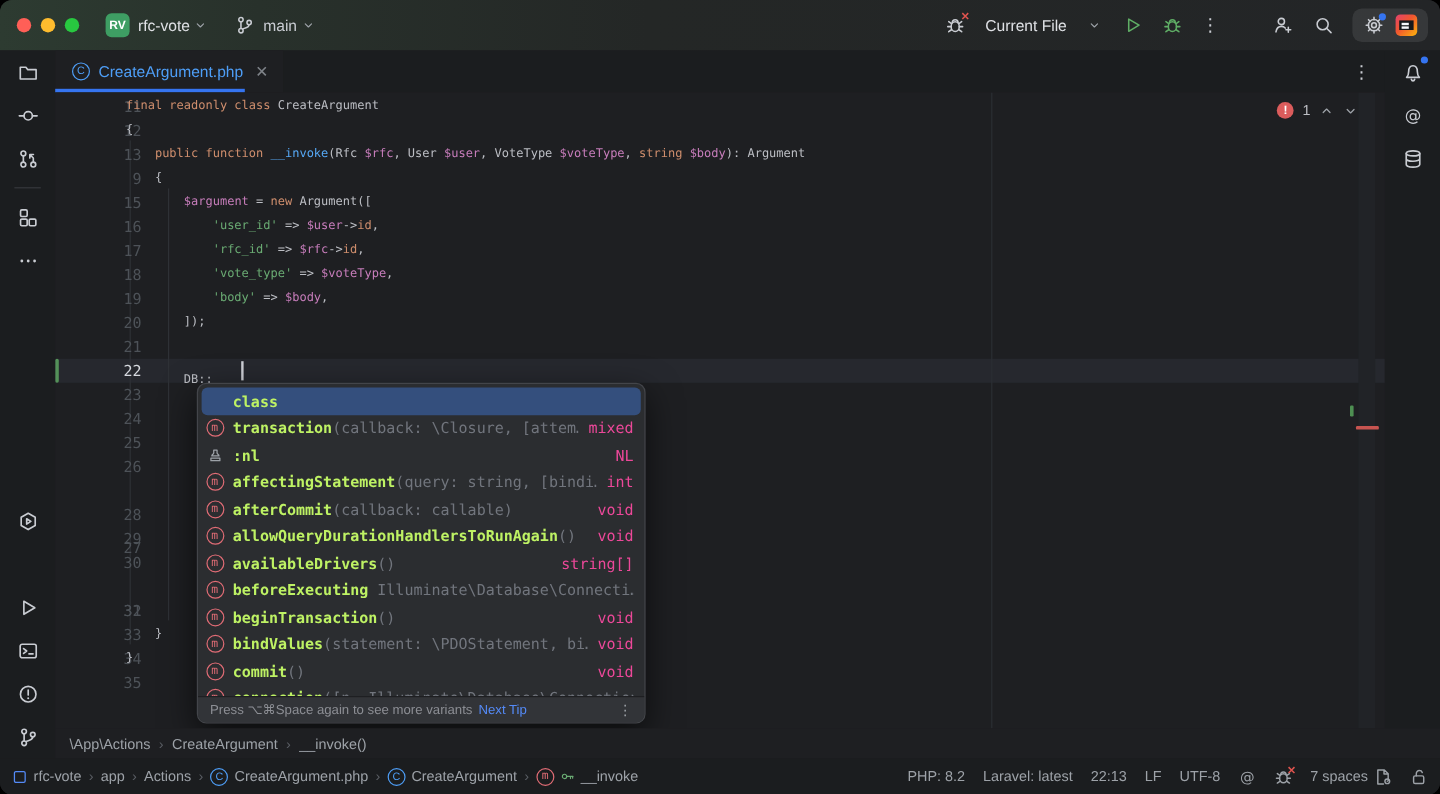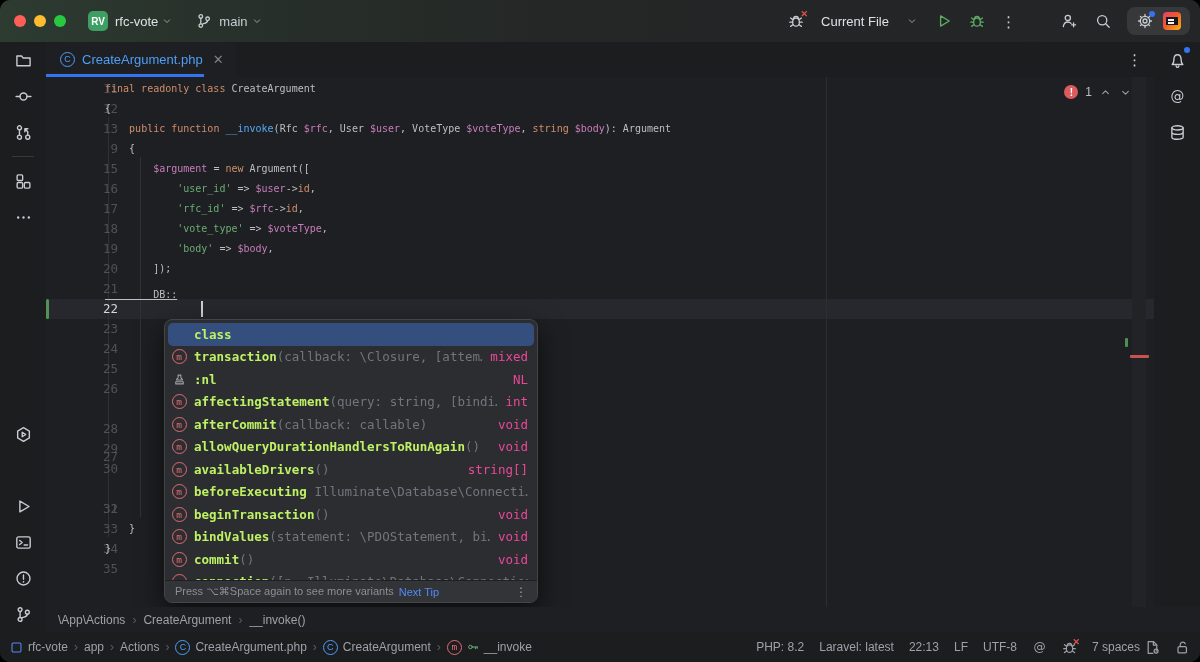--- a/index.html
+++ b/index.html
@@ -369,21 +369,21 @@
         <div class="cline" style="top: 22px;"><span class="tok-d">{</span></div>
         <div class="cline" style="top: 42px;"><span class="tok-d">    </span><span class="tok-k">public function </span><span class="tok-fn">__invoke</span><span class="tok-d">(</span><span class="tok-d">Rfc </span><span class="tok-v">$rfc</span><span class="tok-d">, User </span><span class="tok-v">$user</span><span class="tok-d">, VoteType </span><span class="tok-v">$voteType</span><span class="tok-d">, </span><span class="tok-k">string </span><span class="tok-v">$body</span><span class="tok-d">): Argument</span></div>
         <div class="cline" style="top: 62px;"><span class="tok-d">    {</span></div>
         <div class="cline" style="top: 82px;"><span class="tok-d">        </span><span class="tok-v">$argument</span><span class="tok-d"> = </span><span class="tok-k">new</span><span class="tok-d"> Argument([</span></div>
         <div class="cline" style="top: 102px;"><span class="tok-d">            </span><span class="tok-s">'user_id'</span><span class="tok-d"> =&gt; </span><span class="tok-v">$user</span><span class="tok-d">-&gt;</span><span class="tok-f">id</span><span class="tok-d">,</span></div>
         <div class="cline" style="top: 122px;"><span class="tok-d">            </span><span class="tok-s">'rfc_id'</span><span class="tok-d"> =&gt; </span><span class="tok-v">$rfc</span><span class="tok-d">-&gt;</span><span class="tok-f">id</span><span class="tok-d">,</span></div>
         <div class="cline" style="top: 142px;"><span class="tok-d">            </span><span class="tok-s">'vote_type'</span><span class="tok-d"> =&gt; </span><span class="tok-v">$voteType</span><span class="tok-d">,</span></div>
         <div class="cline" style="top: 162px;"><span class="tok-d">            </span><span class="tok-s">'body'</span><span class="tok-d"> =&gt; </span><span class="tok-v">$body</span><span class="tok-d">,</span></div>
         <div class="cline" style="top: 182px;"><span class="tok-d">        ]);</span></div>
         <div class="cline" style="top: 202px;"></div>
-        <div class="cline" style="top: 208px; text-decoration: underline;"><span class="tok-d">        DB::</span></div>
+        <div class="cline" style="top: 230px;"><span class="tok-d">        DB::</span></div>
         <div class="cline" style="top: 242px;"></div>
         <div class="cline" style="top: 262px;"></div>
         <div class="cline" style="top: 282px;"></div>
         <div class="cline" style="top: 302px;"></div>
         <div class="cline" style="top: 322px;"></div>
         <div class="cline" style="top: 342px;"></div>
         <div class="cline" style="top: 362px;"></div>
         <div class="cline" style="top: 382px;"></div>
         <div class="cline" style="top: 402px;"></div>
         <div class="cline" style="top: 422px;"></div>

